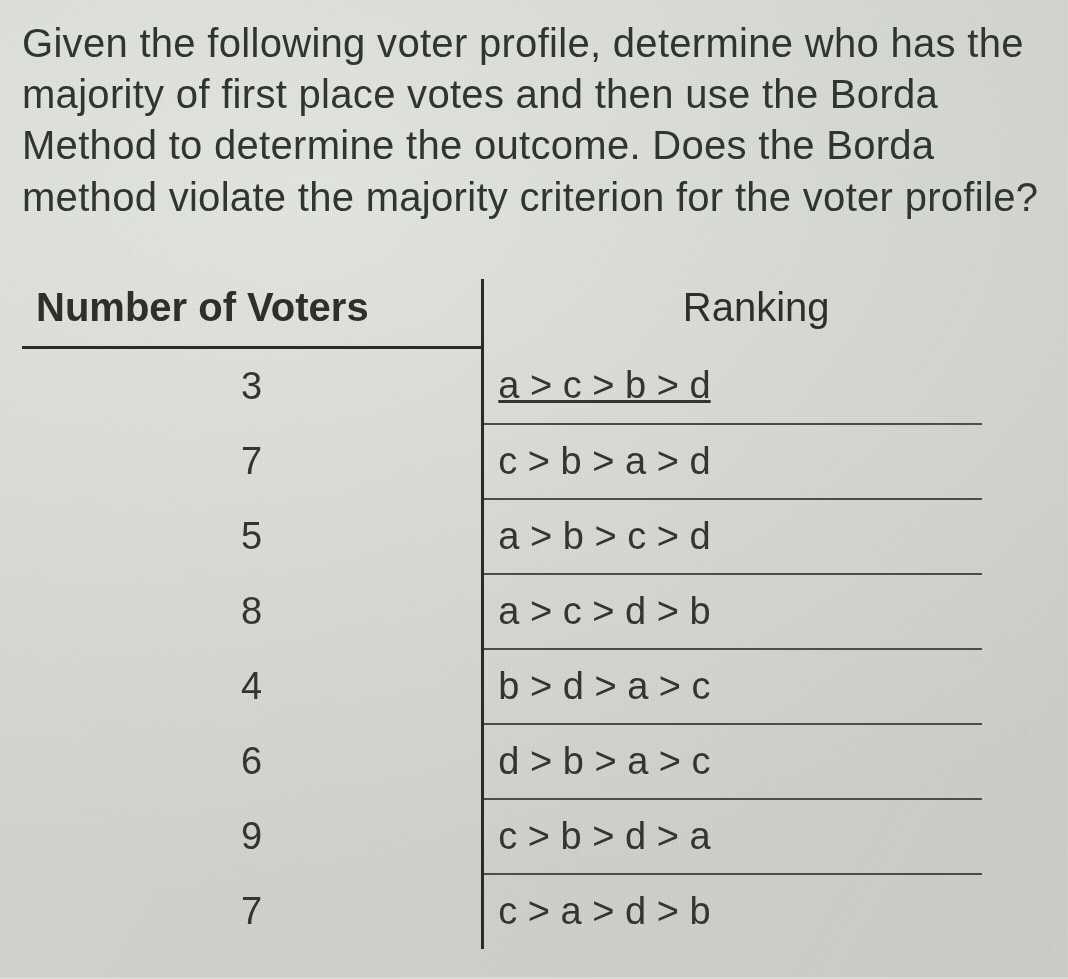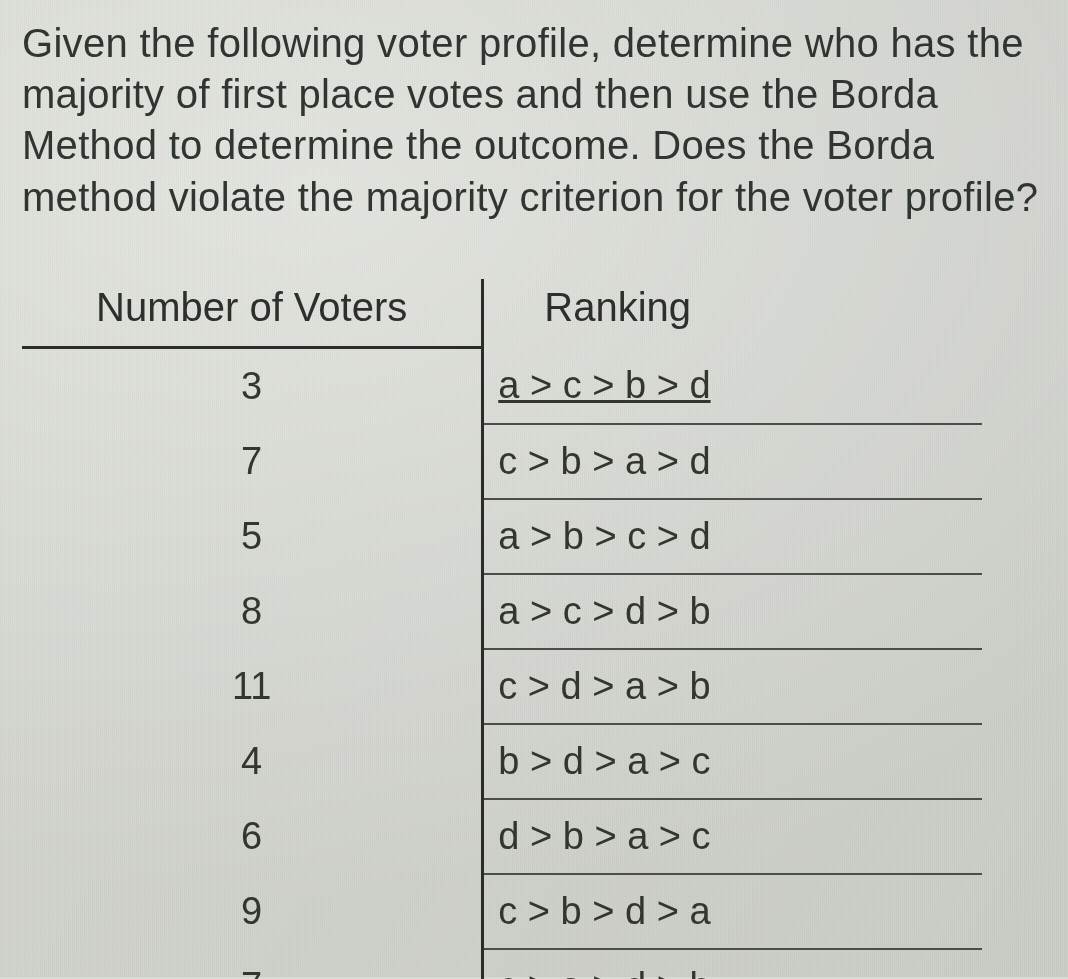--- a/index.html
+++ b/index.html
@@ -45,27 +45,28 @@
     border-collapse: collapse;
     width: 100%;
   }
   th {
     font-weight: 400;
     font-size: 40px;
     padding: 6px 14px 16px 14px;
     color: #2d2f2c;
   }
   th.col-left {
-    text-align: center;
+    text-align: left;
     border-bottom: 3px solid #2b2c29;
     border-right: 3px solid #2b2c29;
     width: 48%;
+    font-weight: bold;
   }
   th.col-right {
-    text-align: left;
+    text-align: center;
     border-bottom: 3px solid rgba(43,44,41,.0);
     width: 52%;
     padding-left: 60px;
   }
   td {
     font-size: 38px;
     color: #33352f;
   }
   td.num {
     text-align: center;
@@ -108,24 +109,20 @@
         </tr>
         <tr>
           <td class="num">5</td>
           <td class="rank">a &gt; b &gt; c &gt; d</td>
         </tr>
         <tr>
           <td class="num">8</td>
           <td class="rank">a &gt; c &gt; d &gt; b</td>
         </tr>
         <tr>
-          <td class="num">11</td>
-          <td class="rank">c &gt; d &gt; a &gt; b</td>
-        </tr>
-        <tr>
           <td class="num">4</td>
           <td class="rank">b &gt; d &gt; a &gt; c</td>
         </tr>
         <tr>
           <td class="num">6</td>
           <td class="rank">d &gt; b &gt; a &gt; c</td>
         </tr>
         <tr>
           <td class="num">9</td>
           <td class="rank">c &gt; b &gt; d &gt; a</td>

